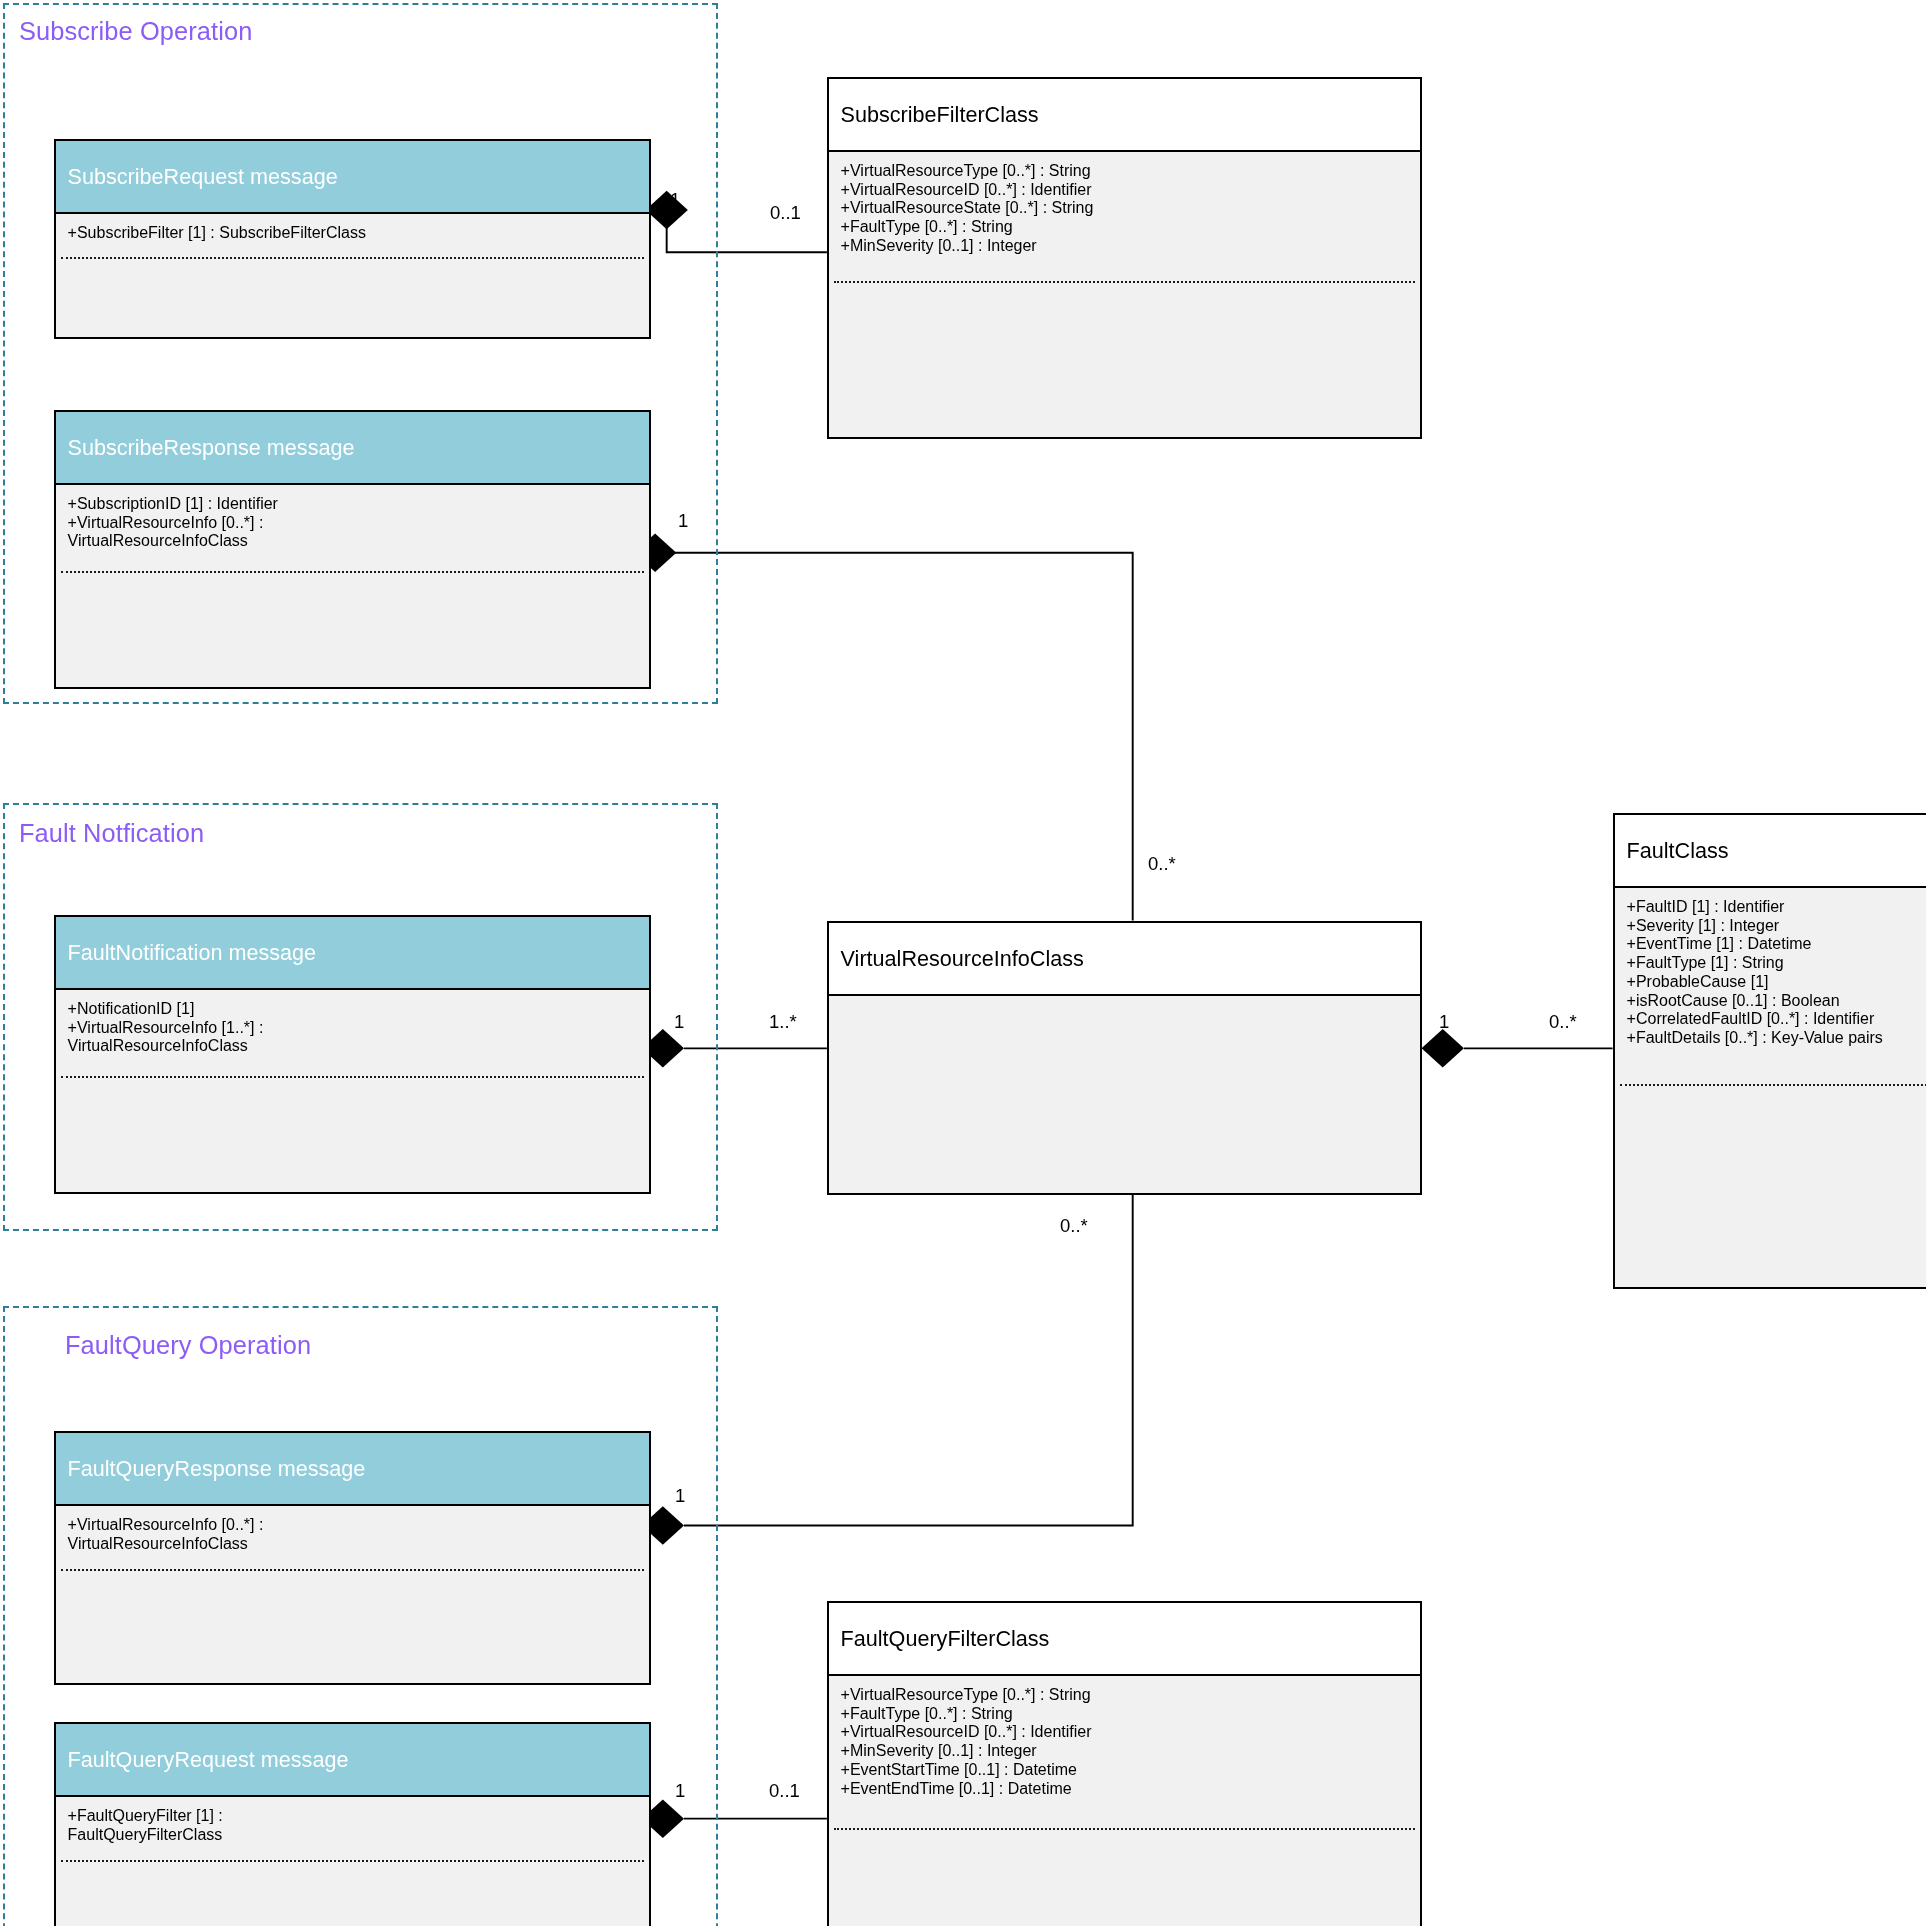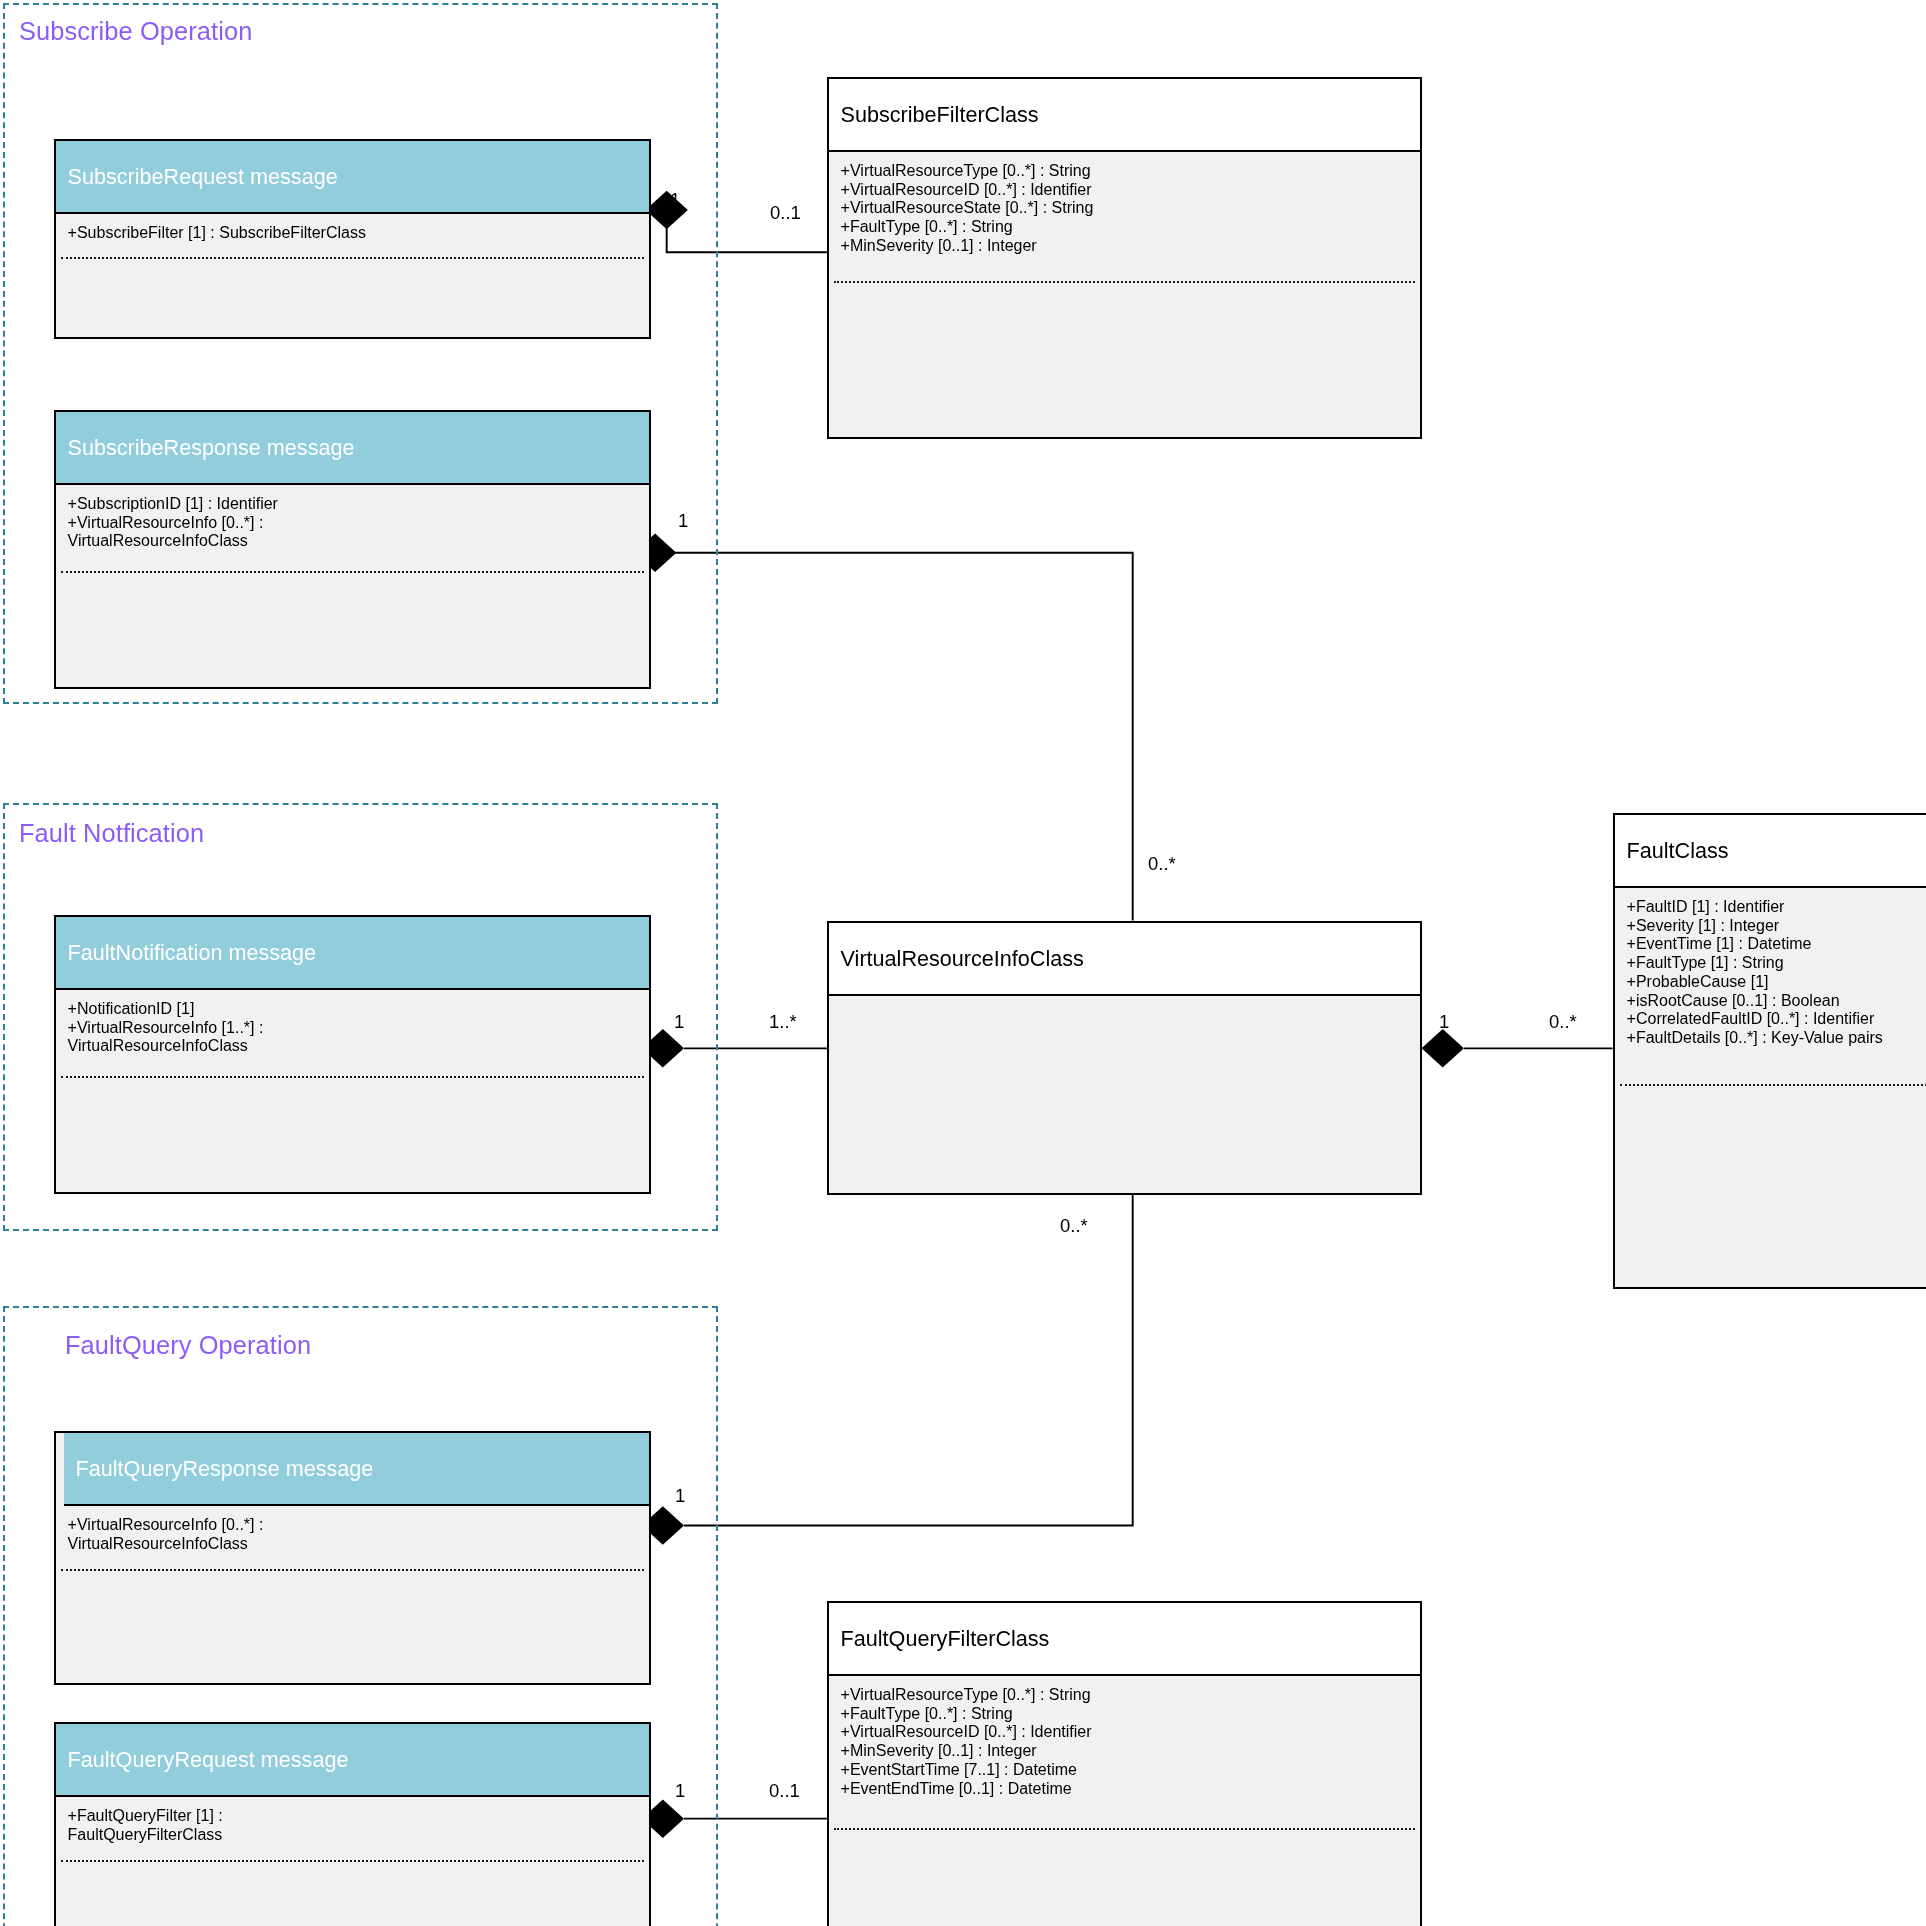--- a/index.html
+++ b/index.html
@@ -201,21 +201,21 @@
       <div class="attr">+CorrelatedFaultID [0..*] : Identifier</div>
       <div class="attr">+FaultDetails [0..*] : Key-Value pairs</div>
       <div class="op-sep" style="top:196px;"></div>
     </div>
   </div>
 
   <div class="group-frame" style="left:3.1px; top:1306px; width:715px; height:693px;"></div>
   <div class="group-title" style="left:19px; top:1331px;margin-left:46px;">FaultQuery Operation</div>
 
   <div class="uml-box msg" style="left:54px; top:1431px; width:597px; height:254px;">
-    <div class="hdr" style="height:73px;margin-left:8px;">FaultQueryResponse message</div>
+    <div class="hdr" style="height:73px;">FaultQueryResponse message</div>
     <div class="body">
       <div class="attr">+VirtualResourceInfo [0..*] :</div>
       <div class="attr">VirtualResourceInfoClass</div>
       <div class="op-sep" style="top:63px;"></div>
     </div>
   </div>
 
   <div class="uml-box msg" style="left:54px; top:1722px; width:597px; height:254px;">
     <div class="hdr" style="height:73px;">FaultQueryRequest message</div>
     <div class="body">
@@ -225,21 +225,21 @@
     </div>
   </div>
 
   <div class="uml-box cls" style="left:827px; top:1601px; width:595px; height:412px;">
     <div class="hdr" style="height:73px;">FaultQueryFilterClass</div>
     <div class="body">
       <div class="attr">+VirtualResourceType [0..*] : String</div>
       <div class="attr">+FaultType [0..*] : String</div>
       <div class="attr">+VirtualResourceID [0..*] : Identifier</div>
       <div class="attr">+MinSeverity [0..1] : Integer</div>
-      <div class="attr">+EventStartTime [7..1] : Datetime</div>
+      <div class="attr">+EventStartTime [0..1] : Datetime</div>
       <div class="attr">+EventEndTime [0..1] : Datetime</div>
       <div class="op-sep" style="top:152px;"></div>
     </div>
   </div>
 
   <div class="mult" style="left:670px; top:189px;">1</div>
   <div class="mult" style="left:770px; top:202px;">0..1</div>
 
   <div class="mult" style="left:678px; top:510px;">1</div>
   <div class="mult" style="left:1148px; top:853px;">0..*</div>

